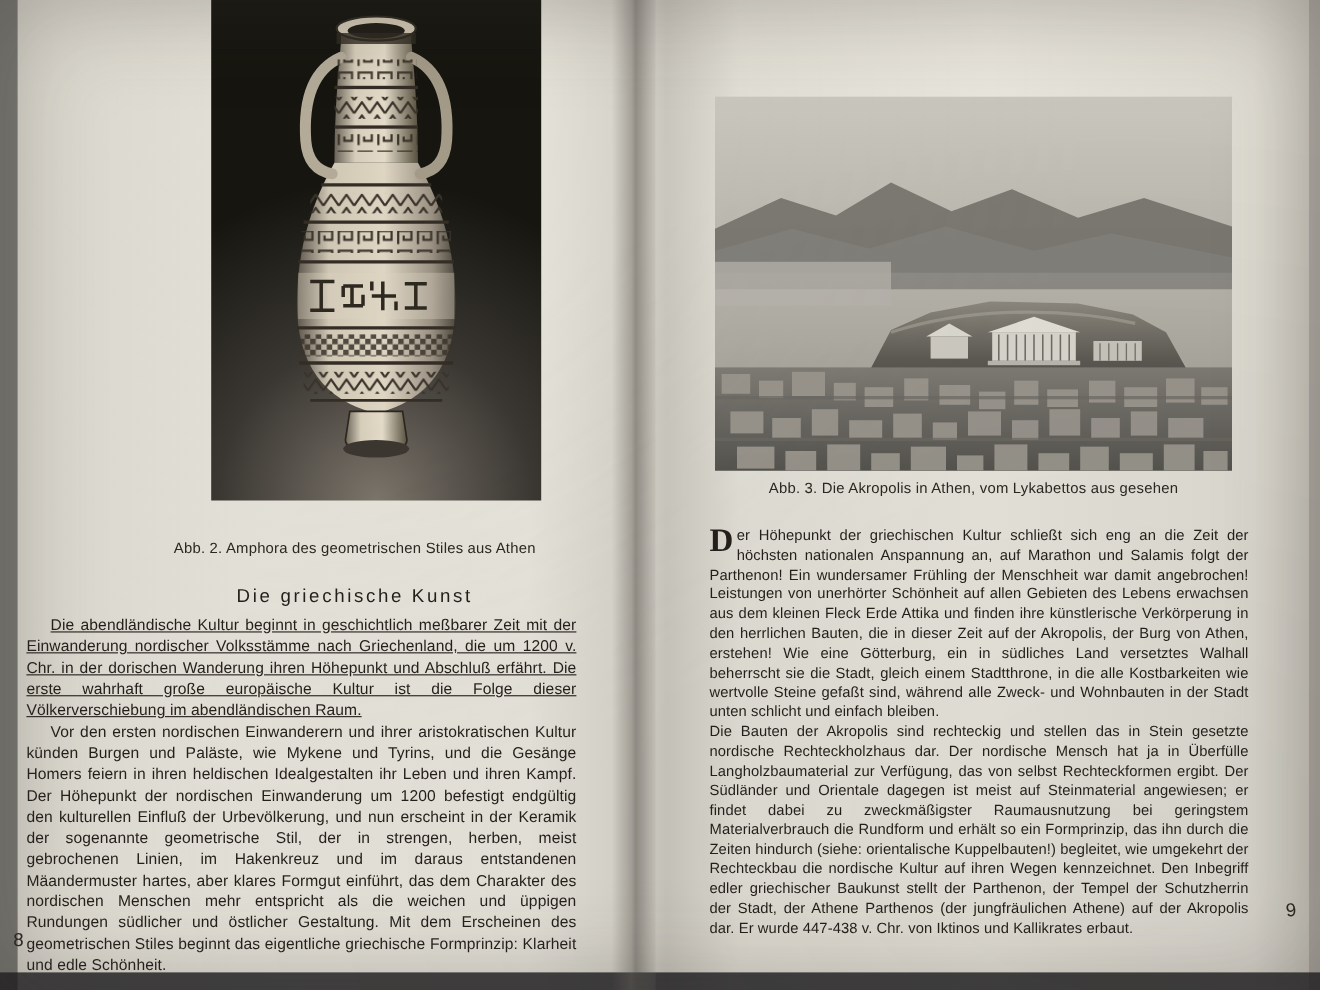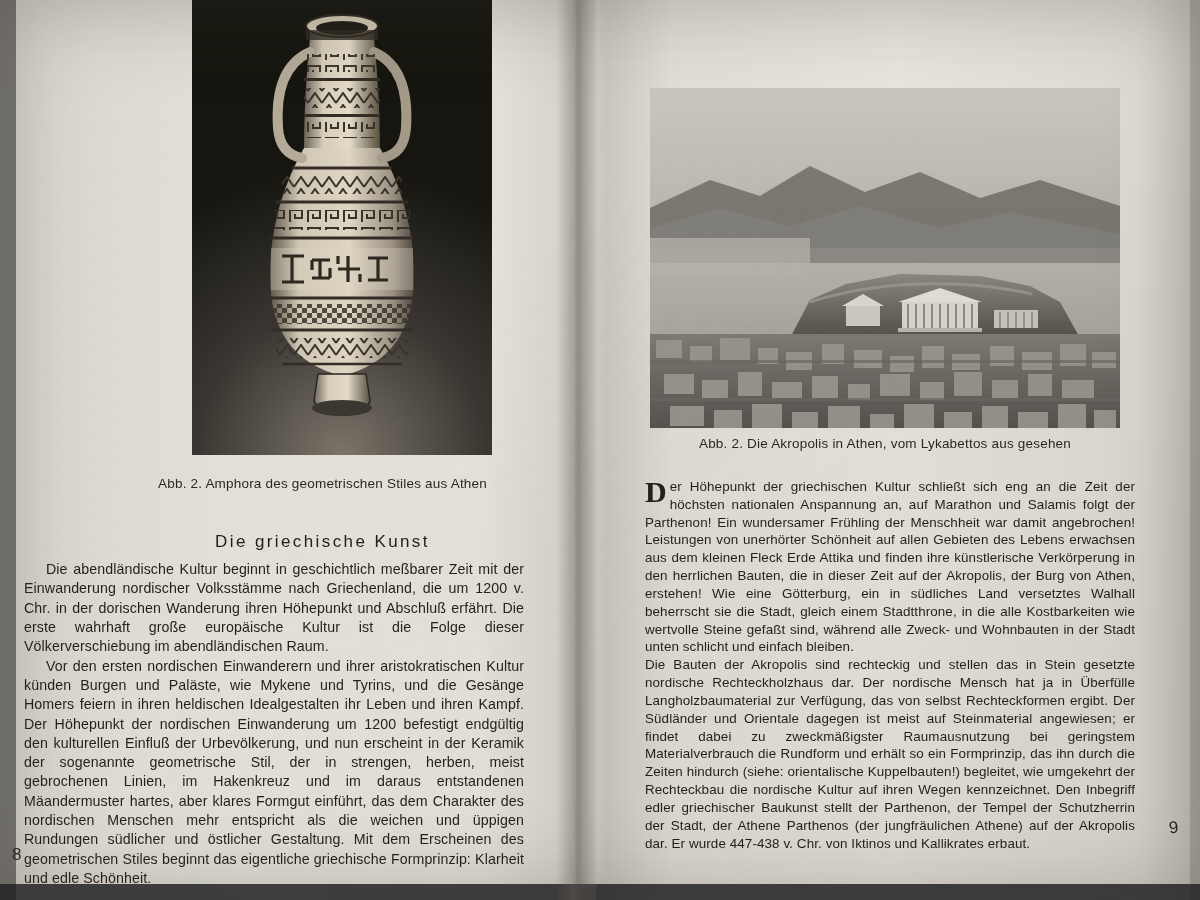--- a/index.html
+++ b/index.html
@@ -83,21 +83,21 @@
   .caption {
     font-family: "Liberation Sans", sans-serif;
     font-size: 13.5px;
     color: #2b2822;
     text-align: center;
     letter-spacing: 0.2px;
   }
   .caption-2 {
     position: absolute;
     left: 150px;
-    top: 476px;
+    top: 491px;
     width: 345px;
     text-align: center;
   }
   .section-title {
     position: absolute;
     left: 150px;
     top: 532px;
     width: 345px;
     text-align: center;
     font-size: 17px;
@@ -113,21 +113,21 @@
     font-size: 14.2px;
     line-height: 1.36;
     letter-spacing: 0.1px;
   }
   .left-body {
     left: 24px;
     top: 560px;
     width: 500px;
   }
   .left-body p { margin: 0; text-indent: 22px; }
-  .left-body p.first { text-indent: 22px; }
+  .left-body p.first { text-indent: 22px; text-decoration: underline; }
 
   .folio {
     position: absolute;
     font-family: "Liberation Sans", sans-serif;
     color: #2b2720;
     font-size: 17px;
   }
   .folio-left { left: 12px; top: 845px; }
   .folio-right { right: 22px; top: 818px; transform: rotate(-6deg); }
 
@@ -371,21 +371,21 @@
           <rect x="408" y="316" width="28" height="24"></rect>
             <rect x="444" y="322" width="22" height="18"></rect>
         </g>
         <g fill="#6b6862" opacity="0.7">
           <rect x="0" y="272" width="470" height="3"></rect>
           <rect x="0" y="310" width="470" height="3"></rect>
         </g>
       </svg>
     </div>
 
-    <div class="caption caption-3">Abb. 2. Die Akropolis in Athen, vom Lykabettos aus gesehen</div>
+    <div class="caption caption-3">Abb. 3. Die Akropolis in Athen, vom Lykabettos aus gesehen</div>
 
     <div class="body-text right-body">
       <p><span class="dropcap">D</span><span>er Höhepunkt der griechischen Kultur schließt sich eng an die Zeit der höchsten nationalen Anspannung an, auf Marathon und Salamis folgt der Parthenon! Ein wundersamer Frühling der Menschheit war damit angebrochen! Leistungen von unerhörter Schönheit auf allen Gebieten des Lebens erwachsen aus dem kleinen Fleck Erde Attika und finden ihre künstlerische Verkörperung in den herrlichen Bauten, die in dieser Zeit auf der Akropolis, der Burg von Athen, erstehen! Wie eine Götterburg, ein in südliches Land versetztes Walhall beherrscht sie die Stadt, gleich einem Stadtthrone, in die alle Kostbarkeiten wie wertvolle Steine gefaßt sind, während alle Zweck- und Wohnbauten in der Stadt unten schlicht und einfach bleiben.</span></p>
       <p>Die Bauten der Akropolis sind rechteckig und stellen das in Stein gesetzte nordische Rechteckholzhaus dar. Der nordische Mensch hat ja in Überfülle Langholzbaumaterial zur Verfügung, das von selbst Rechteckformen ergibt. Der Südländer und Orientale dagegen ist meist auf Steinmaterial angewiesen; er findet dabei zu zweckmäßigster Raumausnutzung bei geringstem Materialverbrauch die Rundform und erhält so ein Formprinzip, das ihn durch die Zeiten hindurch (siehe: orientalische Kuppelbauten!) begleitet, wie umgekehrt der Rechteckbau die nordische Kultur auf ihren Wegen kennzeichnet. Den Inbegriff edler griechischer Baukunst stellt der Parthenon, der Tempel der Schutzherrin der Stadt, der Athene Parthenos (der jungfräulichen Athene) auf der Akropolis dar. Er wurde 447-438 v. Chr. von Iktinos und Kallikrates erbaut.</p>
     </div>
 
     <div class="folio folio-right">9</div>
   </div>
 
   <div class="gutter"></div>

